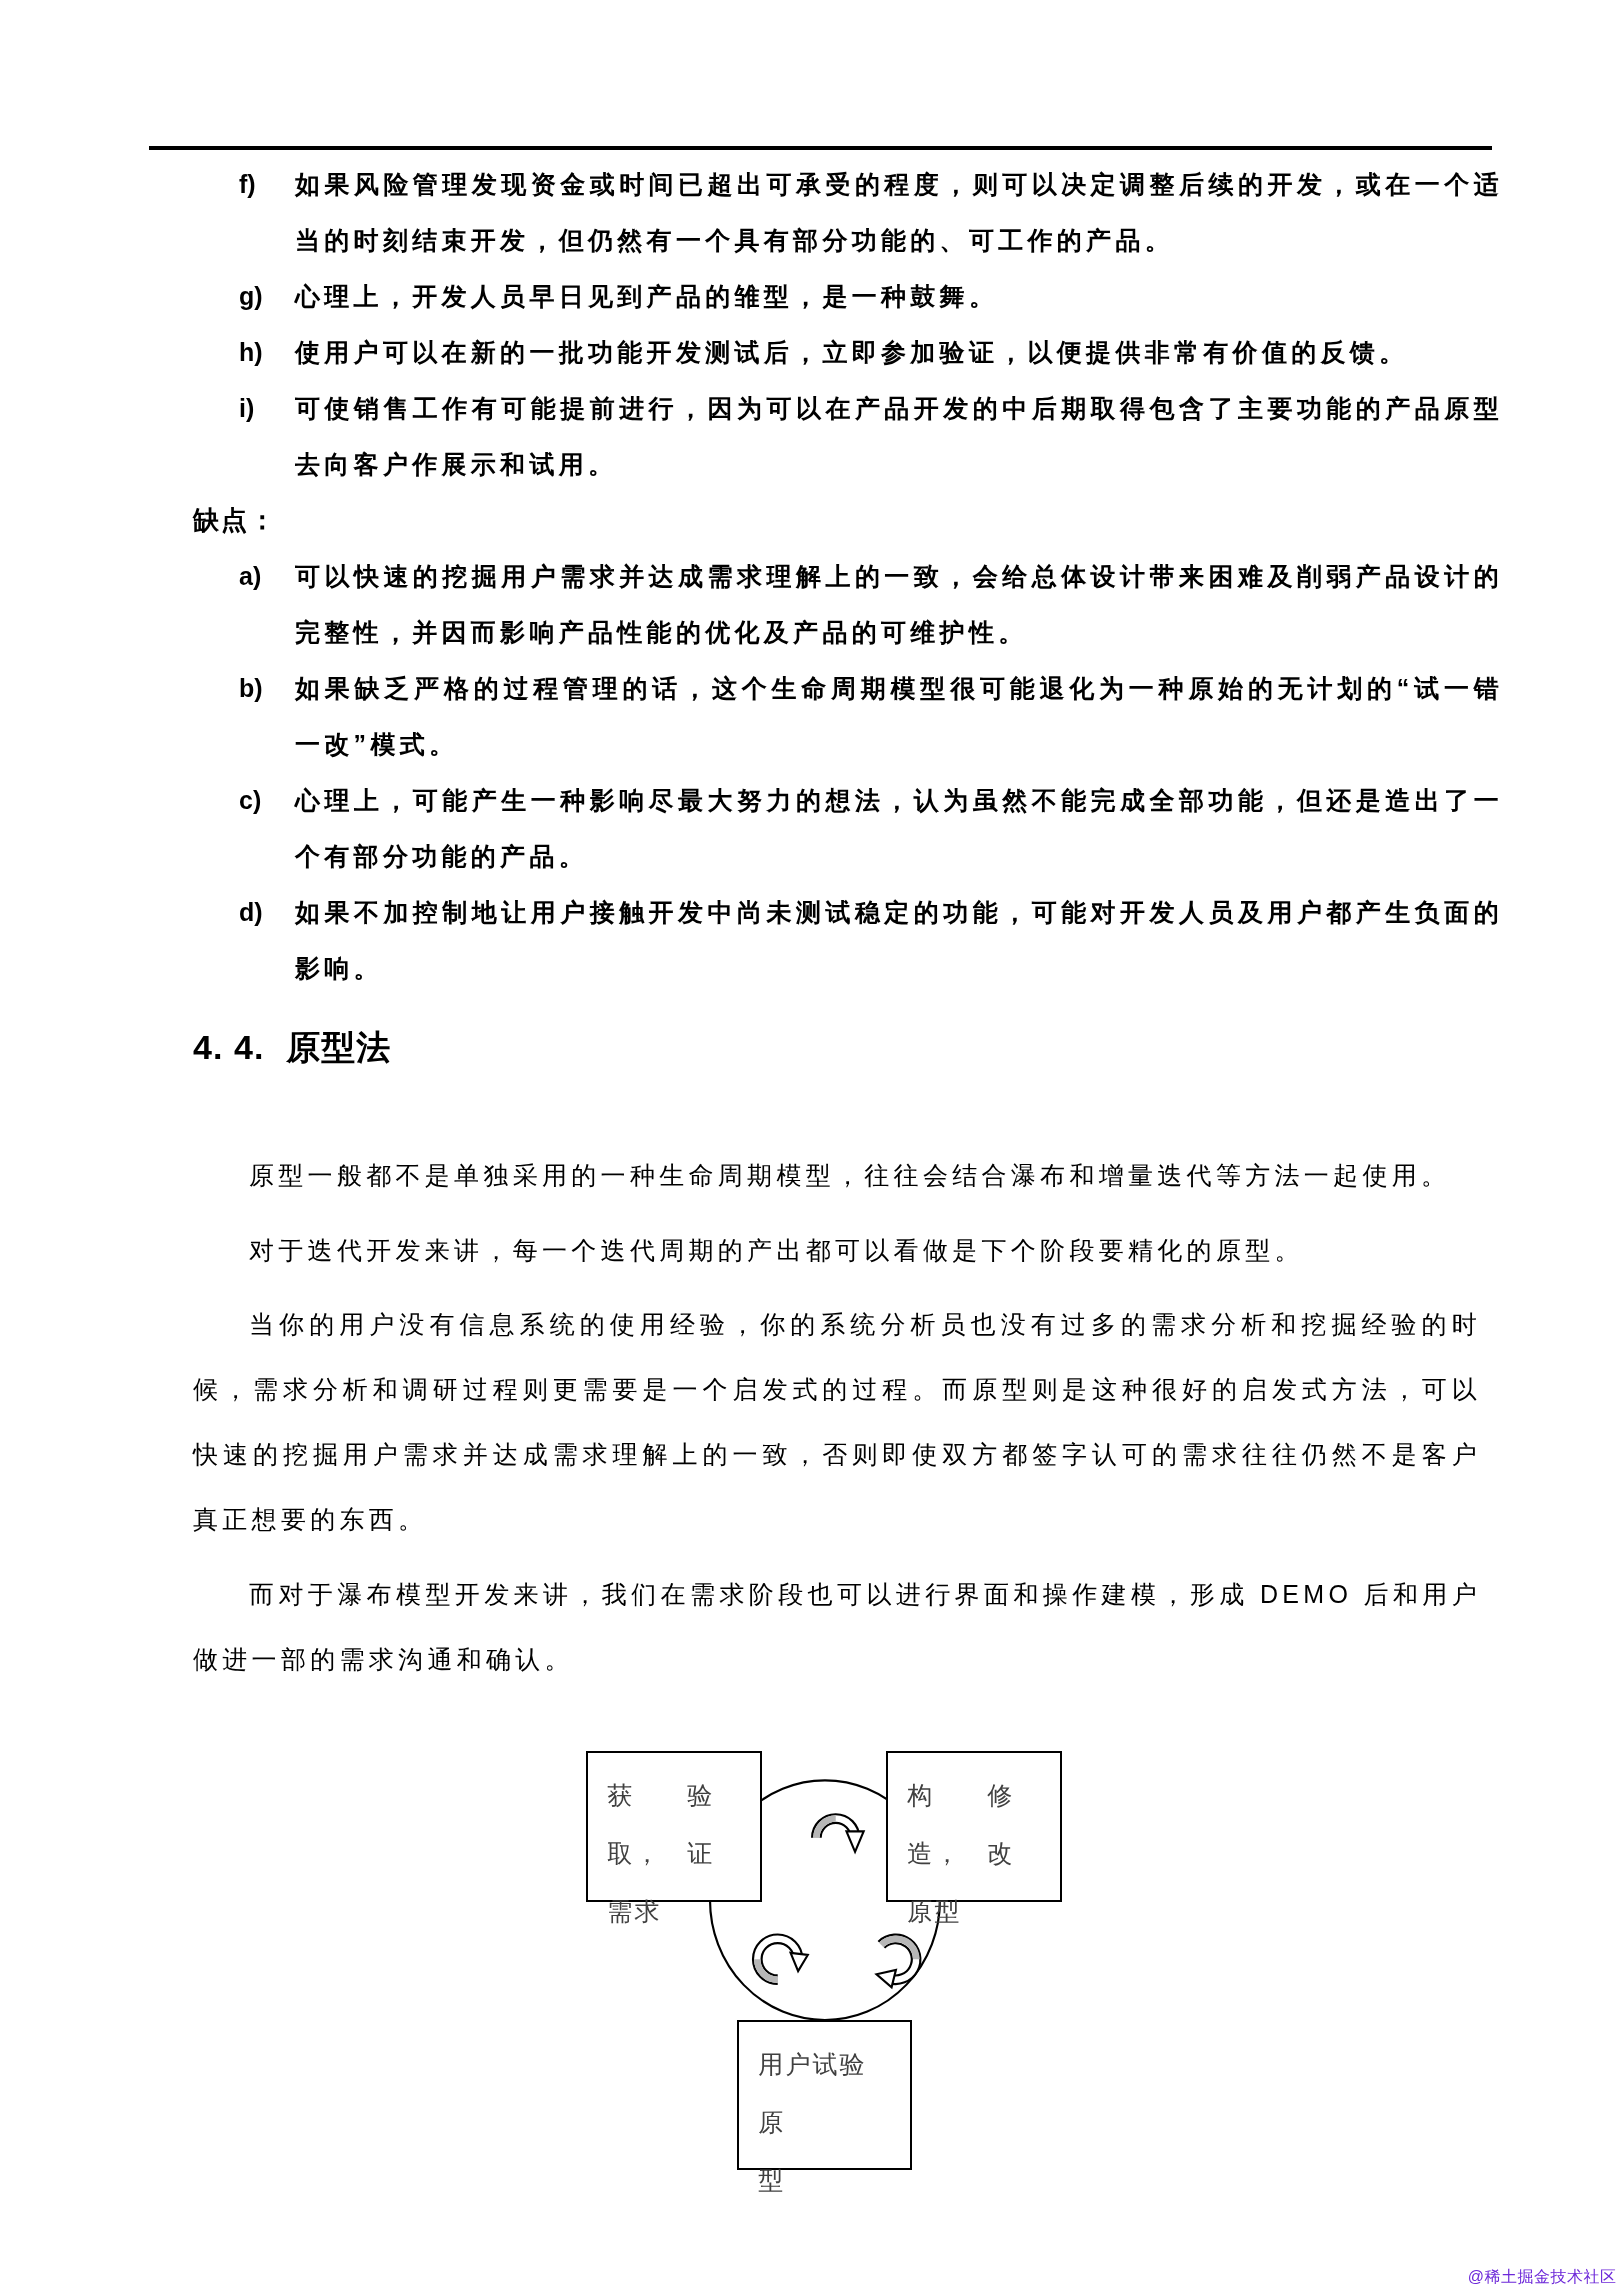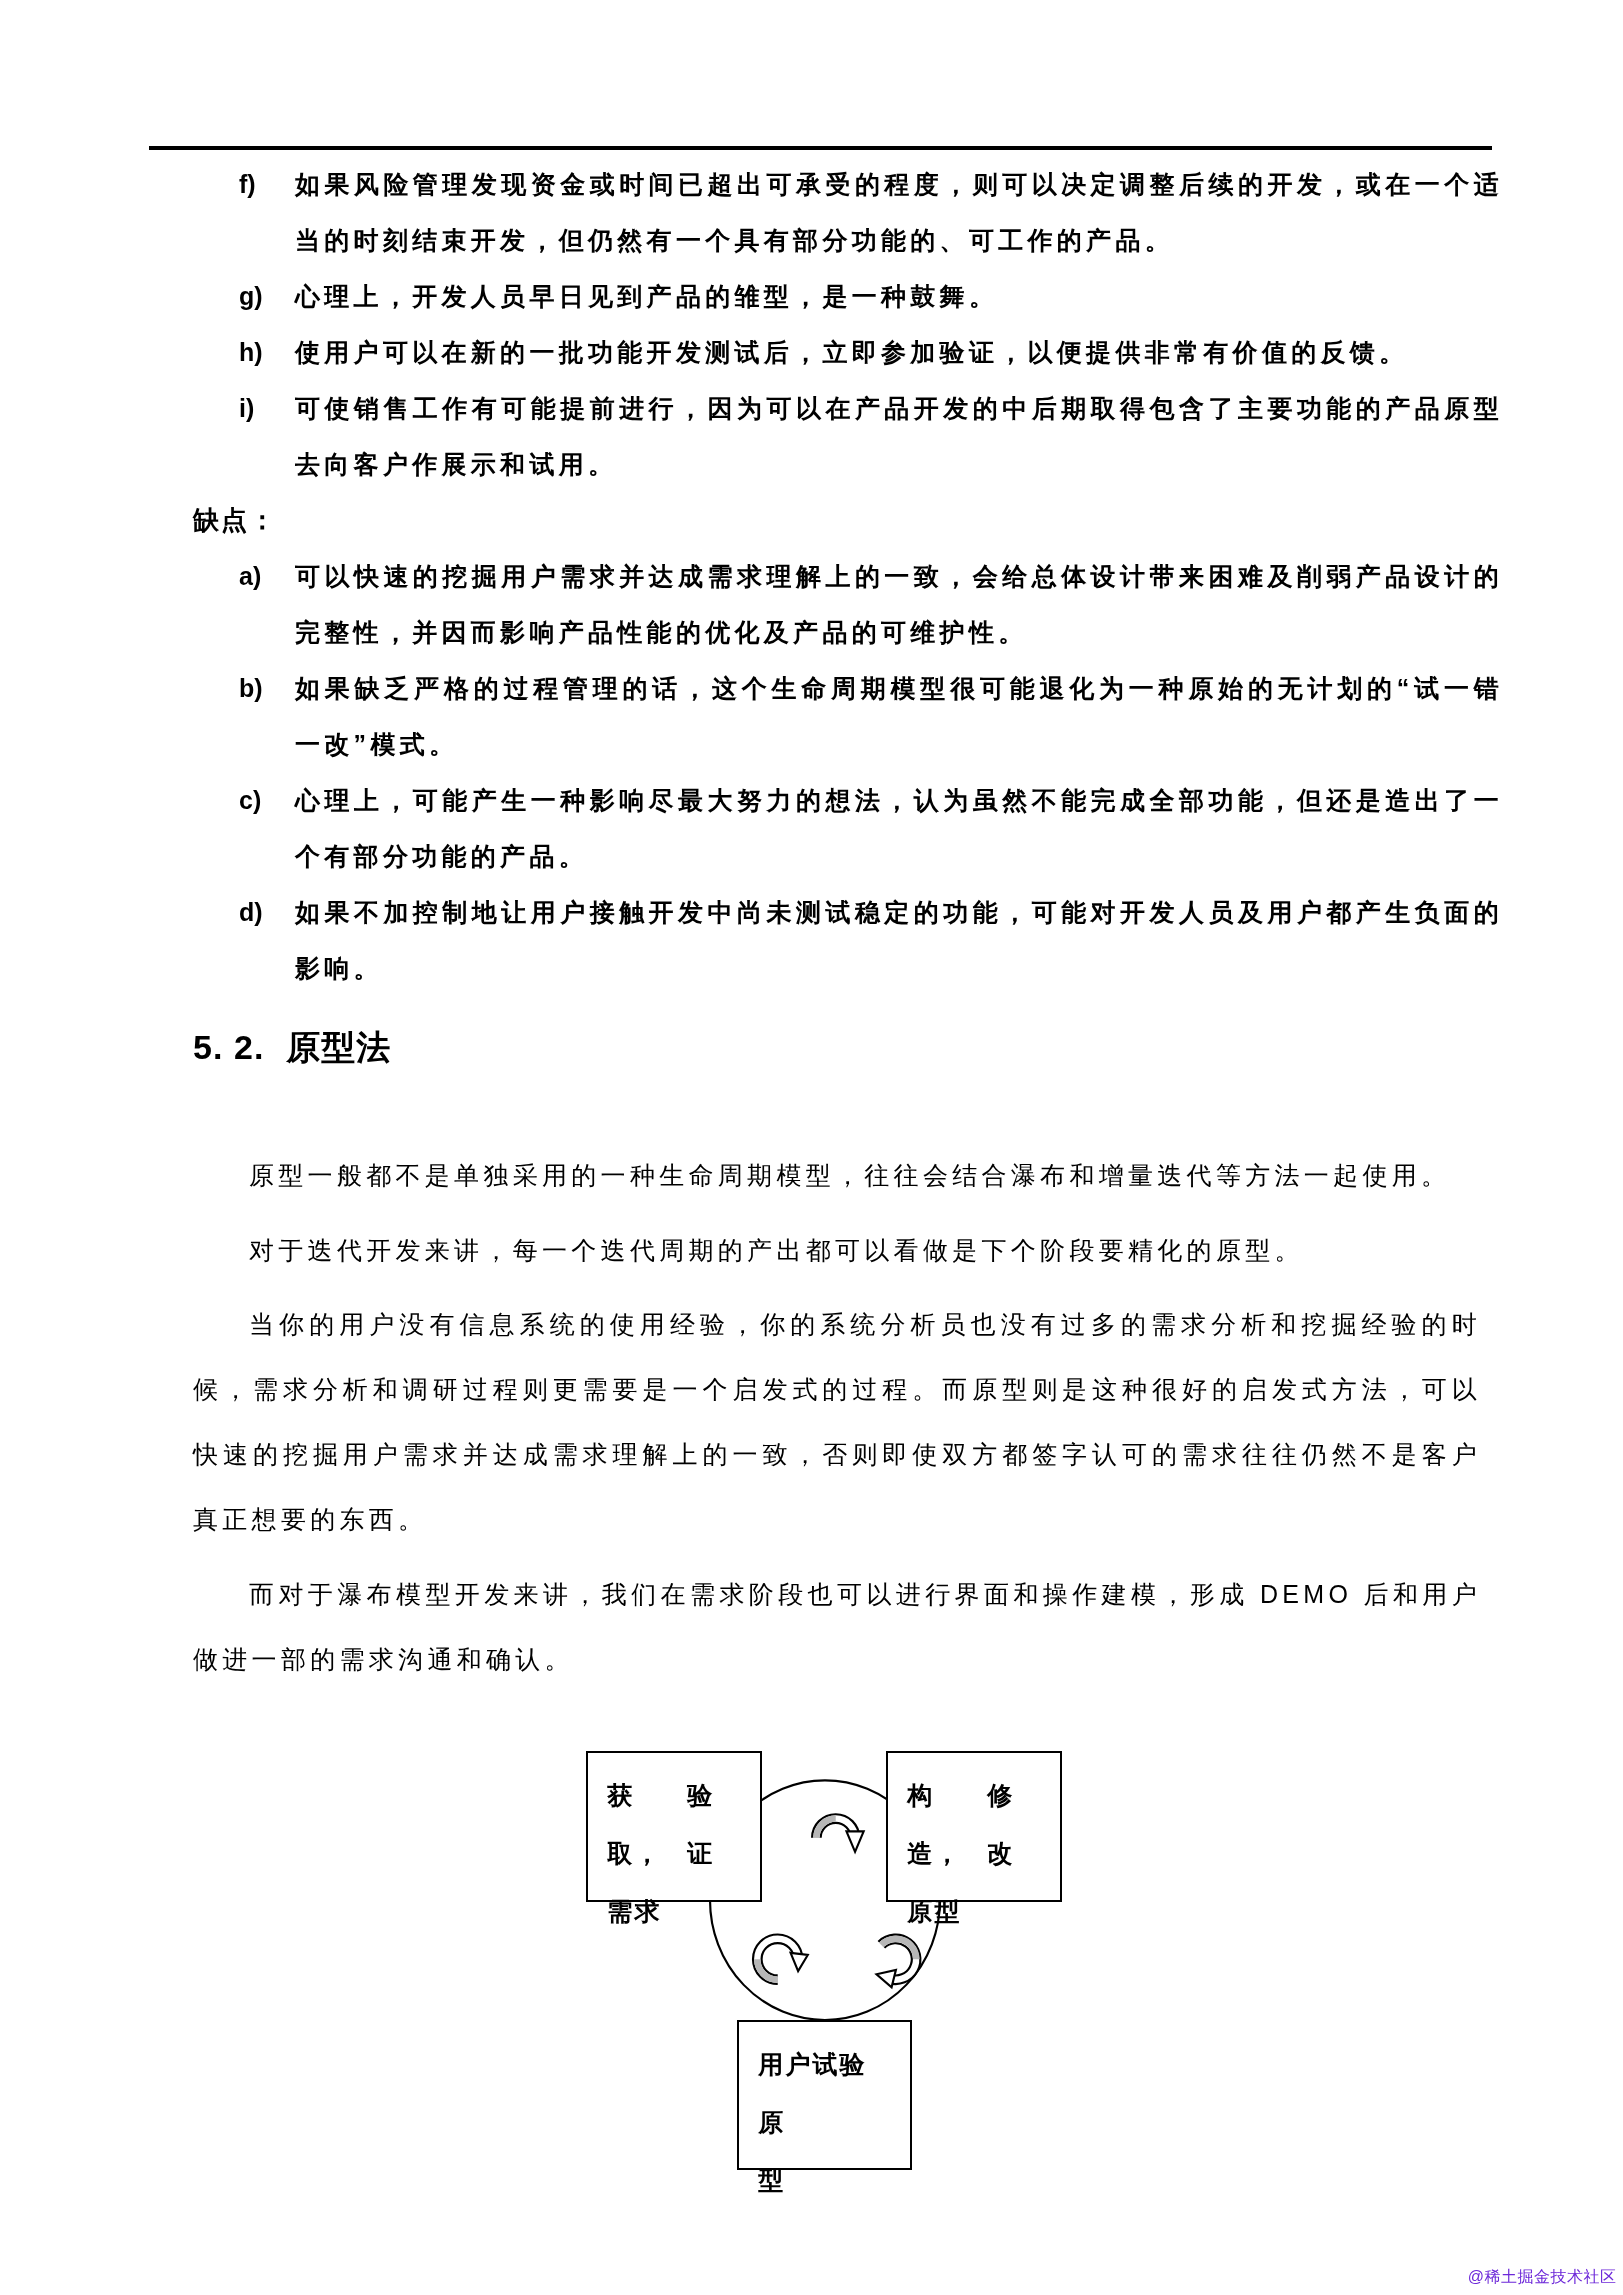--- a/index.html
+++ b/index.html
@@ -33,23 +33,23 @@
     width:1288px; font-size:25px; font-weight:400;
     line-height:65px; letter-spacing:4.3px;
     text-align:justify; text-indent:56px;
     margin:0 0 9.7px 0;
   }
   
   .diagram-svg { position:absolute; left:580px; top:1739px; z-index:1; }
   .dbox {
     position:absolute; z-index:2; box-sizing:border-box;
     background:#ffffff; border:2.7px solid #000000;
-    font-family:"Liberation Serif", serif; font-weight:700;
+    font-family:"Liberation Serif", serif; font-weight:400;
     font-size:25px; line-height:58px; letter-spacing:2.1px;
-    padding:14px 19.3px 0 19.3px; color:#000000;
+    padding:14px 19.3px 0 19.3px; color:#404040;
   }
   .dbox .row1 { display:flex; justify-content:space-between; }
   .dbox-acquire { left:586px; top:1751px; width:176px; height:151px; }
   .dbox-build   { left:886px; top:1751px; width:176px; height:151px; }
   .dbox-test    { left:737px; top:2020px; width:175px; height:150px; }
   .watermark {
     position:absolute; right:6.4px; top:2267px;
     font-size:16px; letter-spacing:0.5px; color:#6d28d9; z-index:3;
   }
 </style>
@@ -92,21 +92,21 @@
     <div class="li">
       <div class="li-label">c)</div>
       <div class="li-text">心理上，可能产生一种影响尽最大努力的想法，认为虽然不能完成全部功能，但还是造出了一个有部分功能的产品。</div>
     </div>
     <div class="li">
       <div class="li-label">d)</div>
       <div class="li-text">如果不加控制地让用户接触开发中尚未测试稳定的功能，可能对开发人员及用户都产生负面的影响。</div>
     </div>
 
     <div class="section-heading">
-      <span class="num">5. 2.</span>
+      <span class="num">4. 4.</span>
       <span>原型法</span>
     </div>
 
     <div class="paras">
       <p class="para">原型一般都不是单独采用的一种生命周期模型，往往会结合瀑布和增量迭代等方法一起使用。</p>
       <p class="para">对于迭代开发来讲，每一个迭代周期的产出都可以看做是下个阶段要精化的原型。</p>
       <p class="para">当你的用户没有信息系统的使用经验，你的系统分析员也没有过多的需求分析和挖掘经验的时候，需求分析和调研过程则更需要是一个启发式的过程。而原型则是这种很好的启发式方法，可以快速的挖掘用户需求并达成需求理解上的一致，否则即使双方都签字认可的需求往往仍然不是客户真正想要的东西。</p>
       <p class="para">而对于瀑布模型开发来讲，我们在需求阶段也可以进行界面和操作建模，形成 DEMO 后和用户做进一部的需求沟通和确认。</p>
     </div>
   </div>

